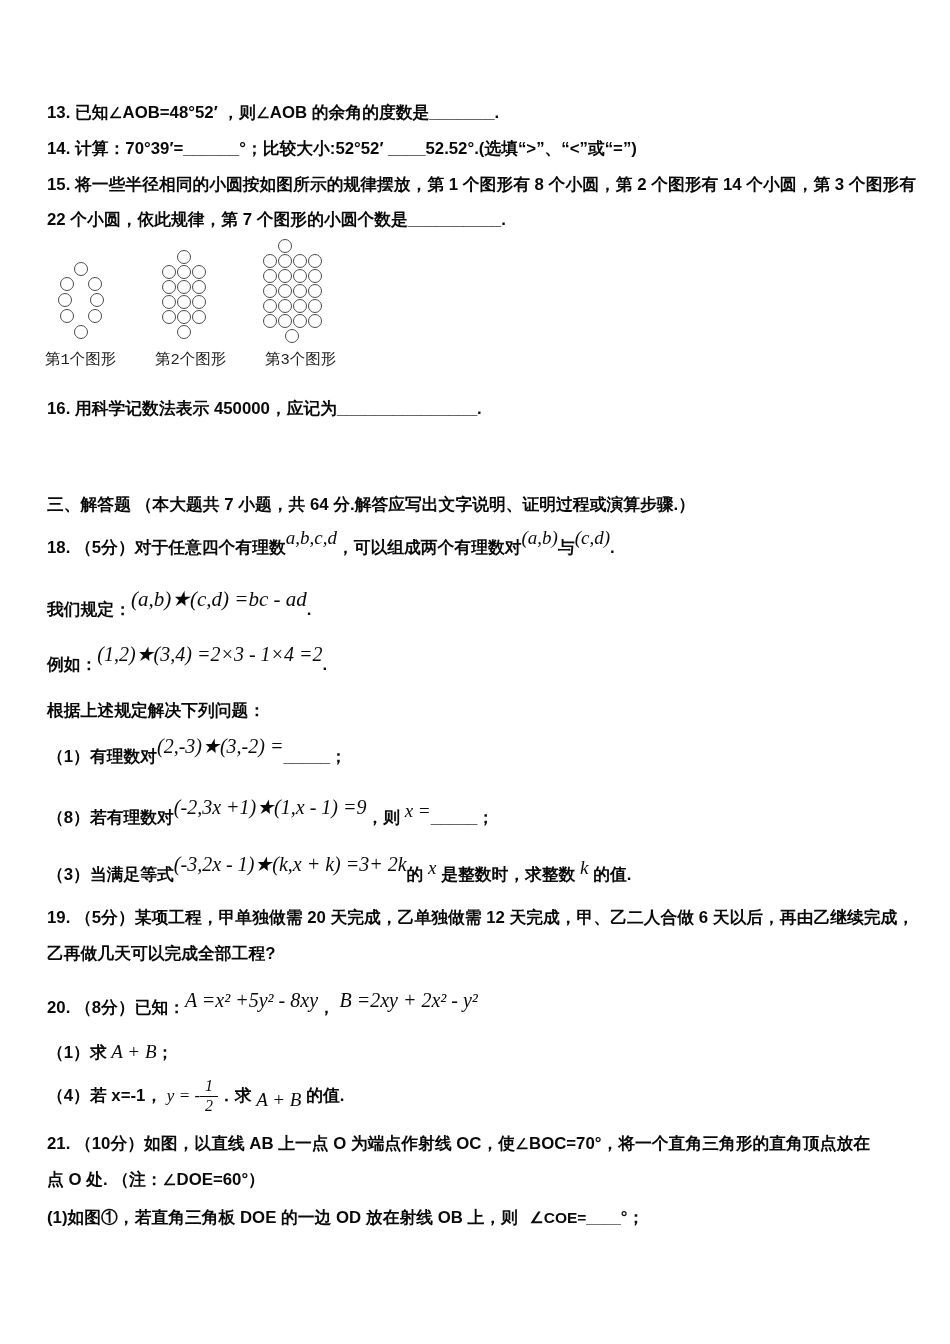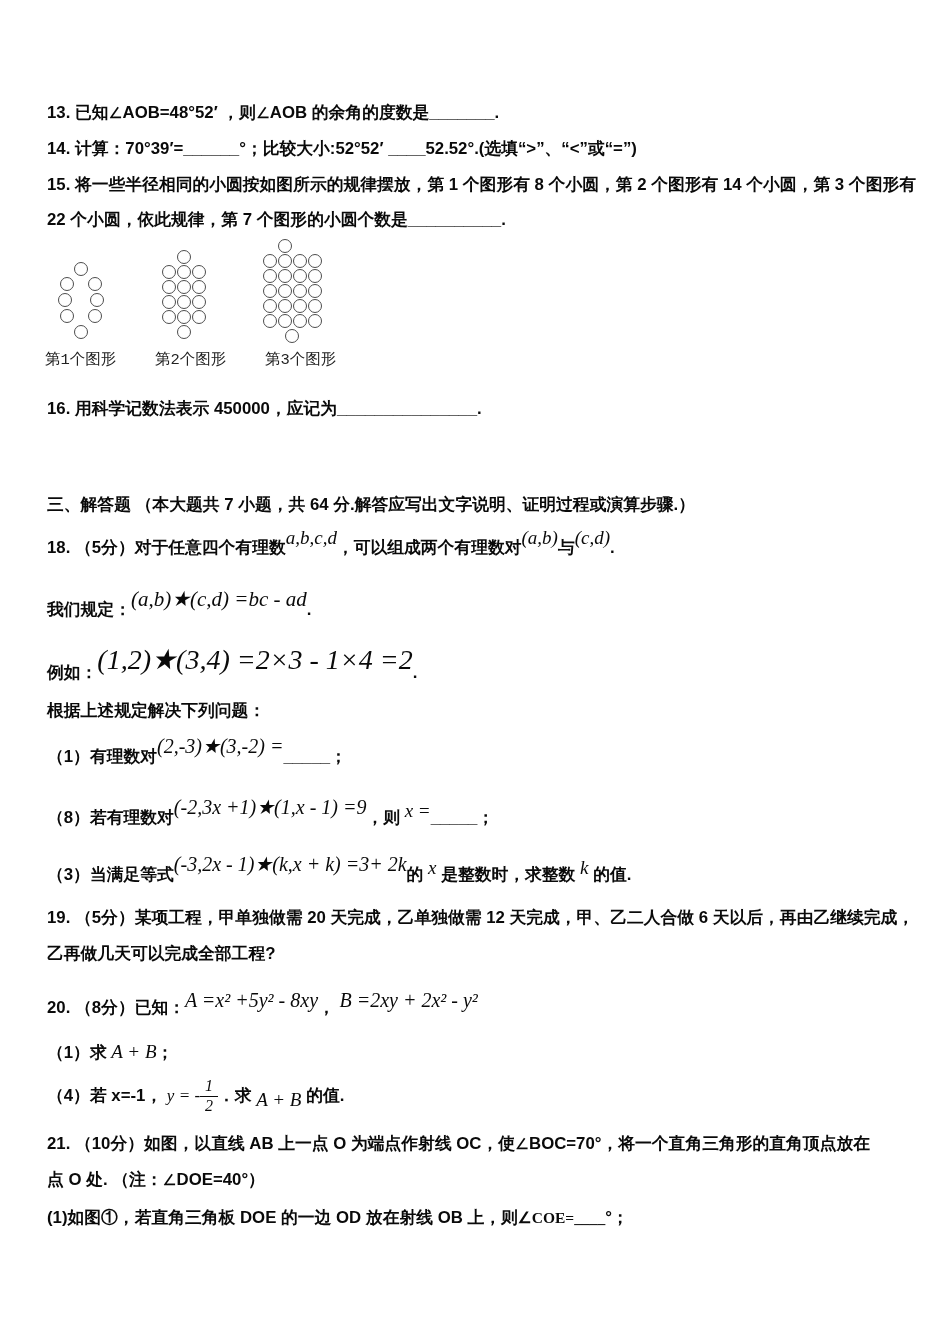--- a/index.html
+++ b/index.html
@@ -4,21 +4,21 @@
 <style>
   html,body{margin:0;padding:0;background:#ffffff;}
   .page{position:relative;width:950px;height:1344px;background:#fff;overflow:hidden;
         font-family:"Liberation Sans",sans-serif;color:#0a0a0a;}
   .line{position:absolute;left:47px;font-size:16.8px;font-weight:bold;white-space:nowrap;line-height:1.5;}
   .cn{font-weight:bold;}
   .m{font-family:"Liberation Serif",serif;font-style:italic;font-weight:normal;font-size:19px;white-space:nowrap;}
   .sup{position:relative;top:-9px;display:inline-block;}
   .sup2{position:relative;top:-6px;display:inline-block;}
   .low{position:relative;top:5px;display:inline-block;}
-  .mono{font-family:Liberation Serif, serif;font-weight:bold;font-size:15.5px;}
+  .mono{font-family:Liberation Sans, sans-serif;font-weight:bold;font-size:15.5px;margin-left:12px;}
   .frac{display:inline-block;vertical-align:-10px;text-align:center;font-family:"Liberation Serif",serif;
         font-style:italic;font-weight:normal;font-size:16px;line-height:1.05;}
   .frac .num{display:block;border-bottom:1.4px solid #0a0a0a;padding:0 5px 1px;}
   .frac .den{display:block;padding-top:1px;}
   .figbox{position:absolute;}
   .circle{position:absolute;width:14px;height:14px;border:1.7px solid #4d4d4d;border-radius:50%;
           box-sizing:border-box;background:#fff;}
   .fig-label{position:absolute;font-family:Liberation Mono, monospace;font-weight:normal;
              font-size:15.5px;color:#222;white-space:nowrap;}
 </style>
@@ -107,21 +107,21 @@
 
   <div class="line" style="top:533px">
     <span class="cn">18. （5分）对于任意四个有理数</span><span class="m sup">a,b,c,d</span><span class="cn">，可以组成两个有理数对</span><span class="m sup">(a,b)</span><span class="cn">与</span><span class="m sup">(c,d)</span><span class="cn">.</span>
   </div>
 
   <div class="line" style="top:593px">
     <span class="cn">我们规定：</span><span class="m sup" style="font-size:21px">(a,b)★(c,d) =bc - ad</span><span class="cn">.</span>
   </div>
 
   <div class="line" style="top:648px">
-    <span class="cn">例如：</span><span class="m sup" style="font-size:28px">(1,2)★(3,4) =2×3 - 1×4 =2</span><span class="cn">.</span>
+    <span class="cn">例如：</span><span class="m sup" style="font-size:20px">(1,2)★(3,4) =2×3 - 1×4 =2</span><span class="cn">.</span>
   </div>
 
   <div class="line" style="top:698px">
     <span class="cn">根据上述规定解决下列问题：</span>
   </div>
 
   <div class="line" style="top:740px">
     <span class="cn">（1）有理数对</span><span class="m sup" style="font-size:20px">(2,-3)★(3,-2) =</span><span class="cn">_____；</span>
   </div>
 
@@ -149,20 +149,20 @@
   </div>
 
   <div class="line" style="top:1078px">
     <span class="cn">（4）若 x=-1，</span> <span class="m" style="font-size:17px">y = -</span><span class="frac"><span class="num">1</span><span class="den">2</span></span><span class="cn">．求</span> <span class="m low">A + B</span> <span class="cn">的值.</span>
   </div>
 
   <div class="line" style="top:1131px">
     <span class="cn">21. （10分）如图，以直线 AB 上一点 O 为端点作射线 OC，使∠BOC=70°，将一个直角三角形的直角顶点放在</span>
   </div>
   <div class="line" style="top:1167px">
-    <span class="cn">点 O 处. （注：∠DOE=40°）</span>
+    <span class="cn">点 O 处. （注：∠DOE=60°）</span>
   </div>
 
   <div class="line" style="top:1205px">
     <span class="cn">(1)如图①，若直角三角板 DOE 的一边 OD 放在射线 OB 上，则</span><span class="mono">∠COE=____</span><span class="cn">°；</span>
   </div>
 
 </div>
 
 </body></html>

